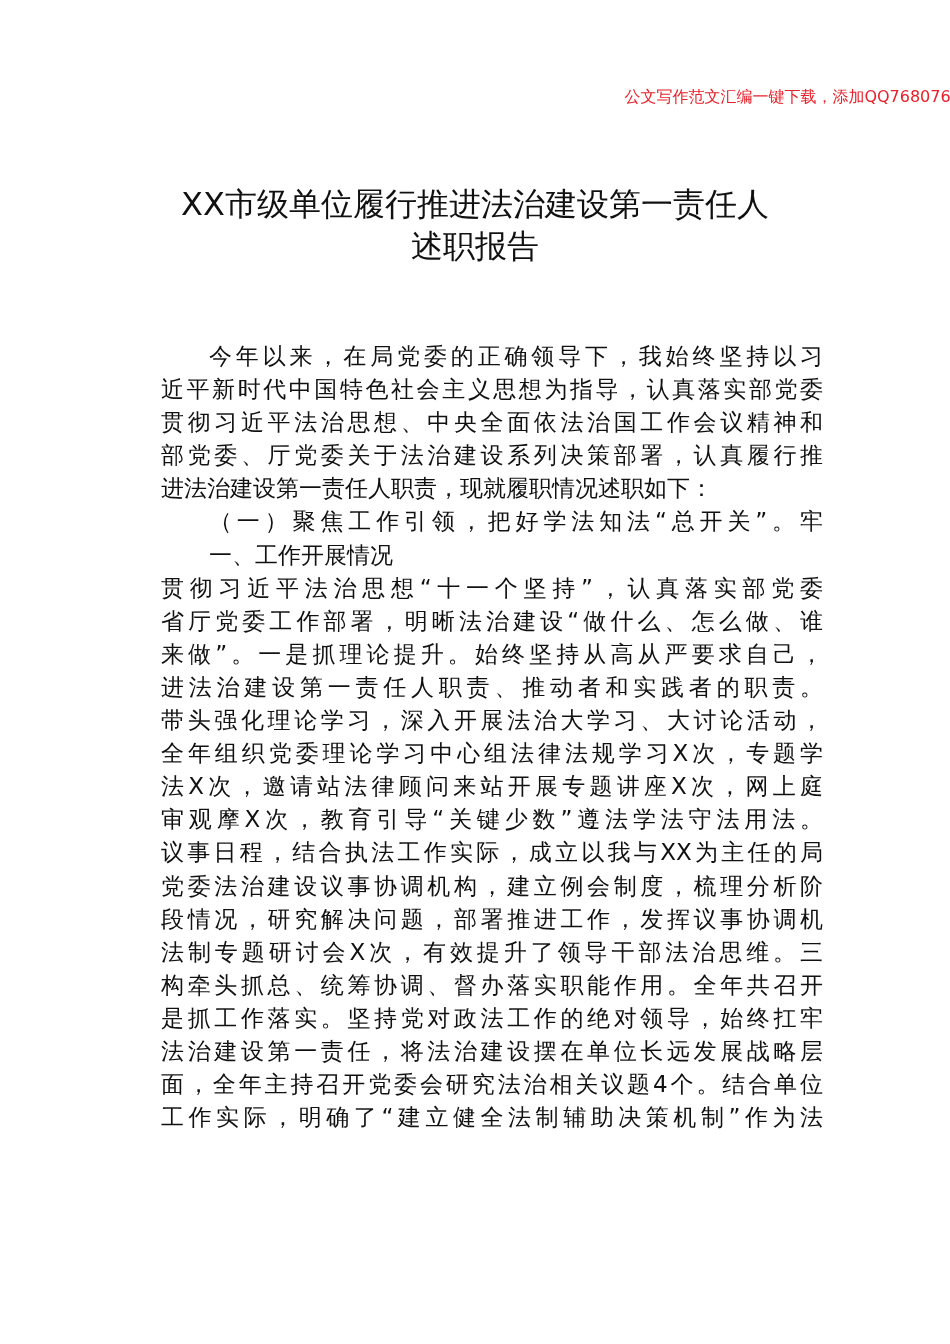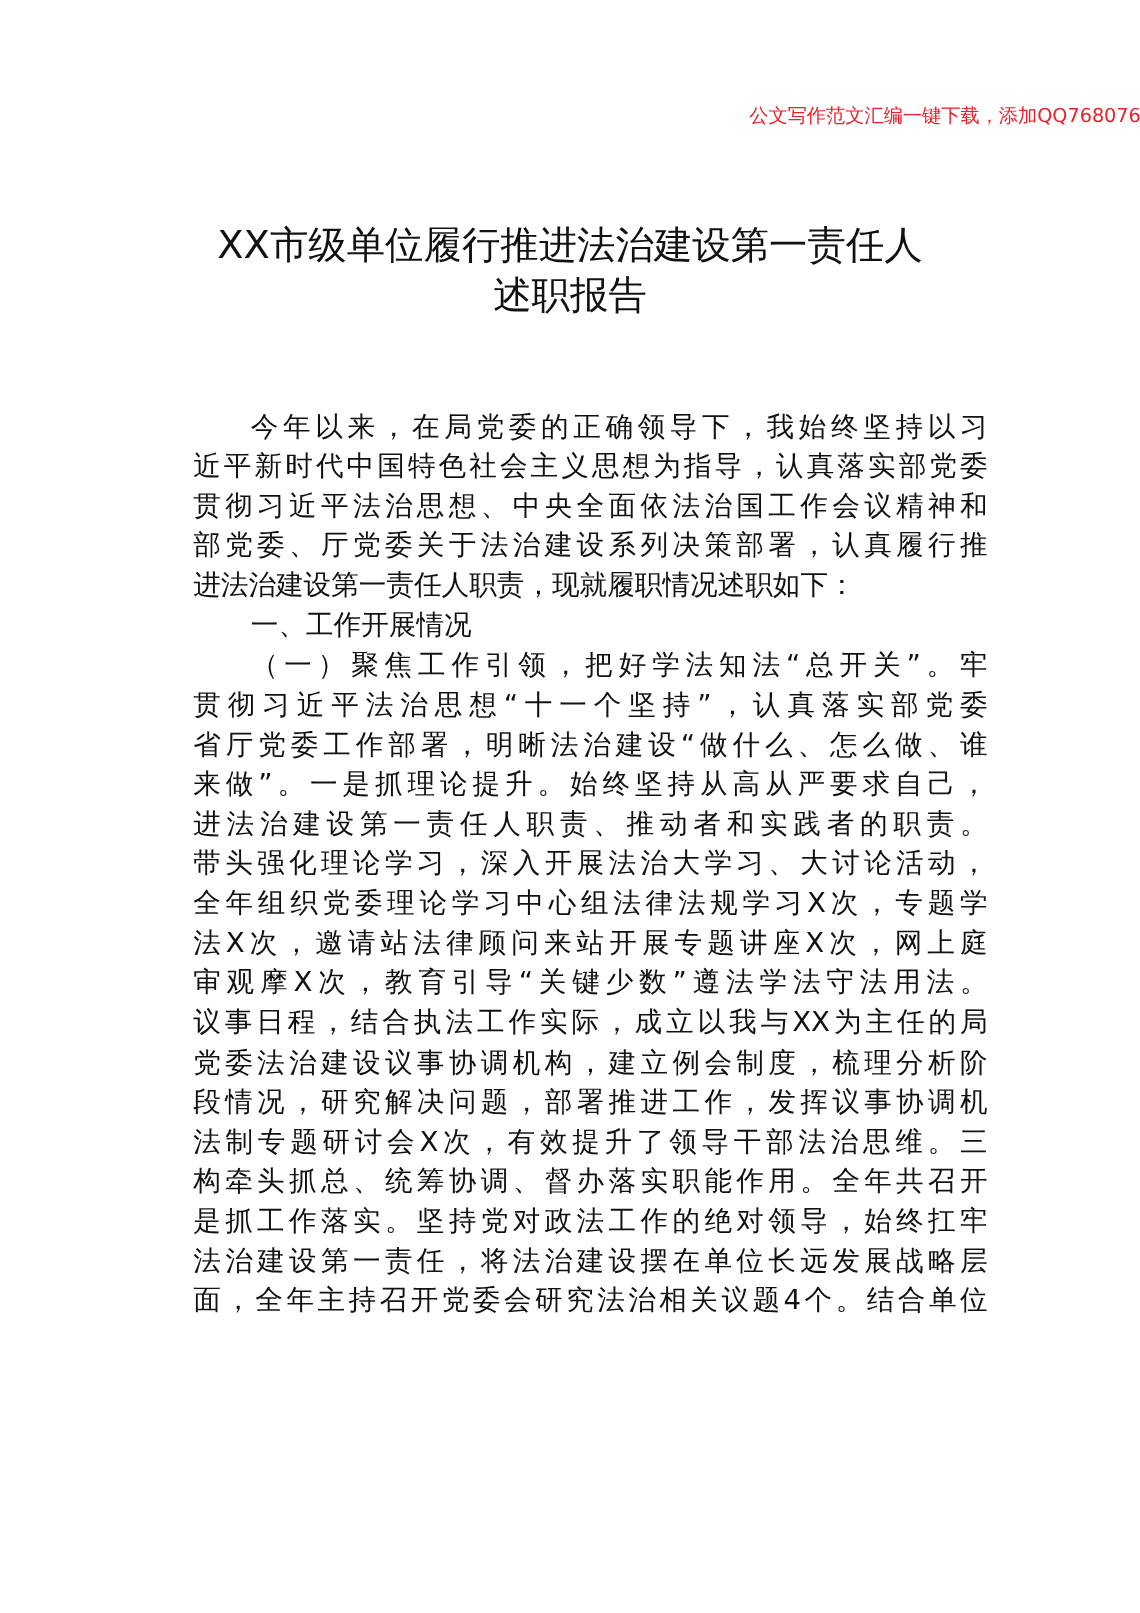--- a/index.html
+++ b/index.html
@@ -31,32 +31,33 @@
 
   <div class="title l1">XX市级单位履行推进法治建设第一责任人</div>
   <div class="title l2">述职报告</div>
 
   <div class="body">
     <div class="line indent">今年以来，在局党委的正确领导下，我始终坚持以习</div>
     <div class="line">近平新时代中国特色社会主义思想为指导，认真落实部党委</div>
     <div class="line">贯彻习近平法治思想、中央全面依法治国工作会议精神和</div>
     <div class="line">部党委、厅党委关于法治建设系列决策部署，认真履行推</div>
     <div class="line last">进法治建设第一责任人职责，现就履职情况述职如下：</div>
+    <div class="line indent">（一）聚焦工作引领，把好学法知法“总开关”。牢</div>
     <div class="line indent last">一、工作开展情况</div>
-    <div class="line indent">（一）聚焦工作引领，把好学法知法“总开关”。牢</div>
     <div class="line">贯彻习近平法治思想“十一个坚持”，认真落实部党委</div>
     <div class="line">省厅党委工作部署，明晰法治建设“做什么、怎么做、谁</div>
     <div class="line">来做”。一是抓理论提升。始终坚持从高从严要求自己，</div>
     <div class="line">进法治建设第一责任人职责、推动者和实践者的职责。</div>
     <div class="line">带头强化理论学习，深入开展法治大学习、大讨论活动，</div>
     <div class="line">全年组织党委理论学习中心组法律法规学习X次，专题学</div>
     <div class="line">法X次，邀请站法律顾问来站开展专题讲座X次，网上庭</div>
     <div class="line">审观摩X次，教育引导“关键少数”遵法学法守法用法。</div>
     <div class="line">议事日程，结合执法工作实际，成立以我与XX为主任的局</div>
     <div class="line">党委法治建设议事协调机构，建立例会制度，梳理分析阶</div>
     <div class="line">段情况，研究解决问题，部署推进工作，发挥议事协调机</div>
     <div class="line">法制专题研讨会X次，有效提升了领导干部法治思维。三</div>
     <div class="line">构牵头抓总、统筹协调、督办落实职能作用。全年共召开</div>
     <div class="line">是抓工作落实。坚持党对政法工作的绝对领导，始终扛牢</div>
     <div class="line">法治建设第一责任，将法治建设摆在单位长远发展战略层</div>
     <div class="line">面，全年主持召开党委会研究法治相关议题4个。结合单位</div>
+    <div class="line">工作实际，明确了“建立健全法制辅助决策机制”作为法</div>
   </div>
 </div>
 
 </body></html>

